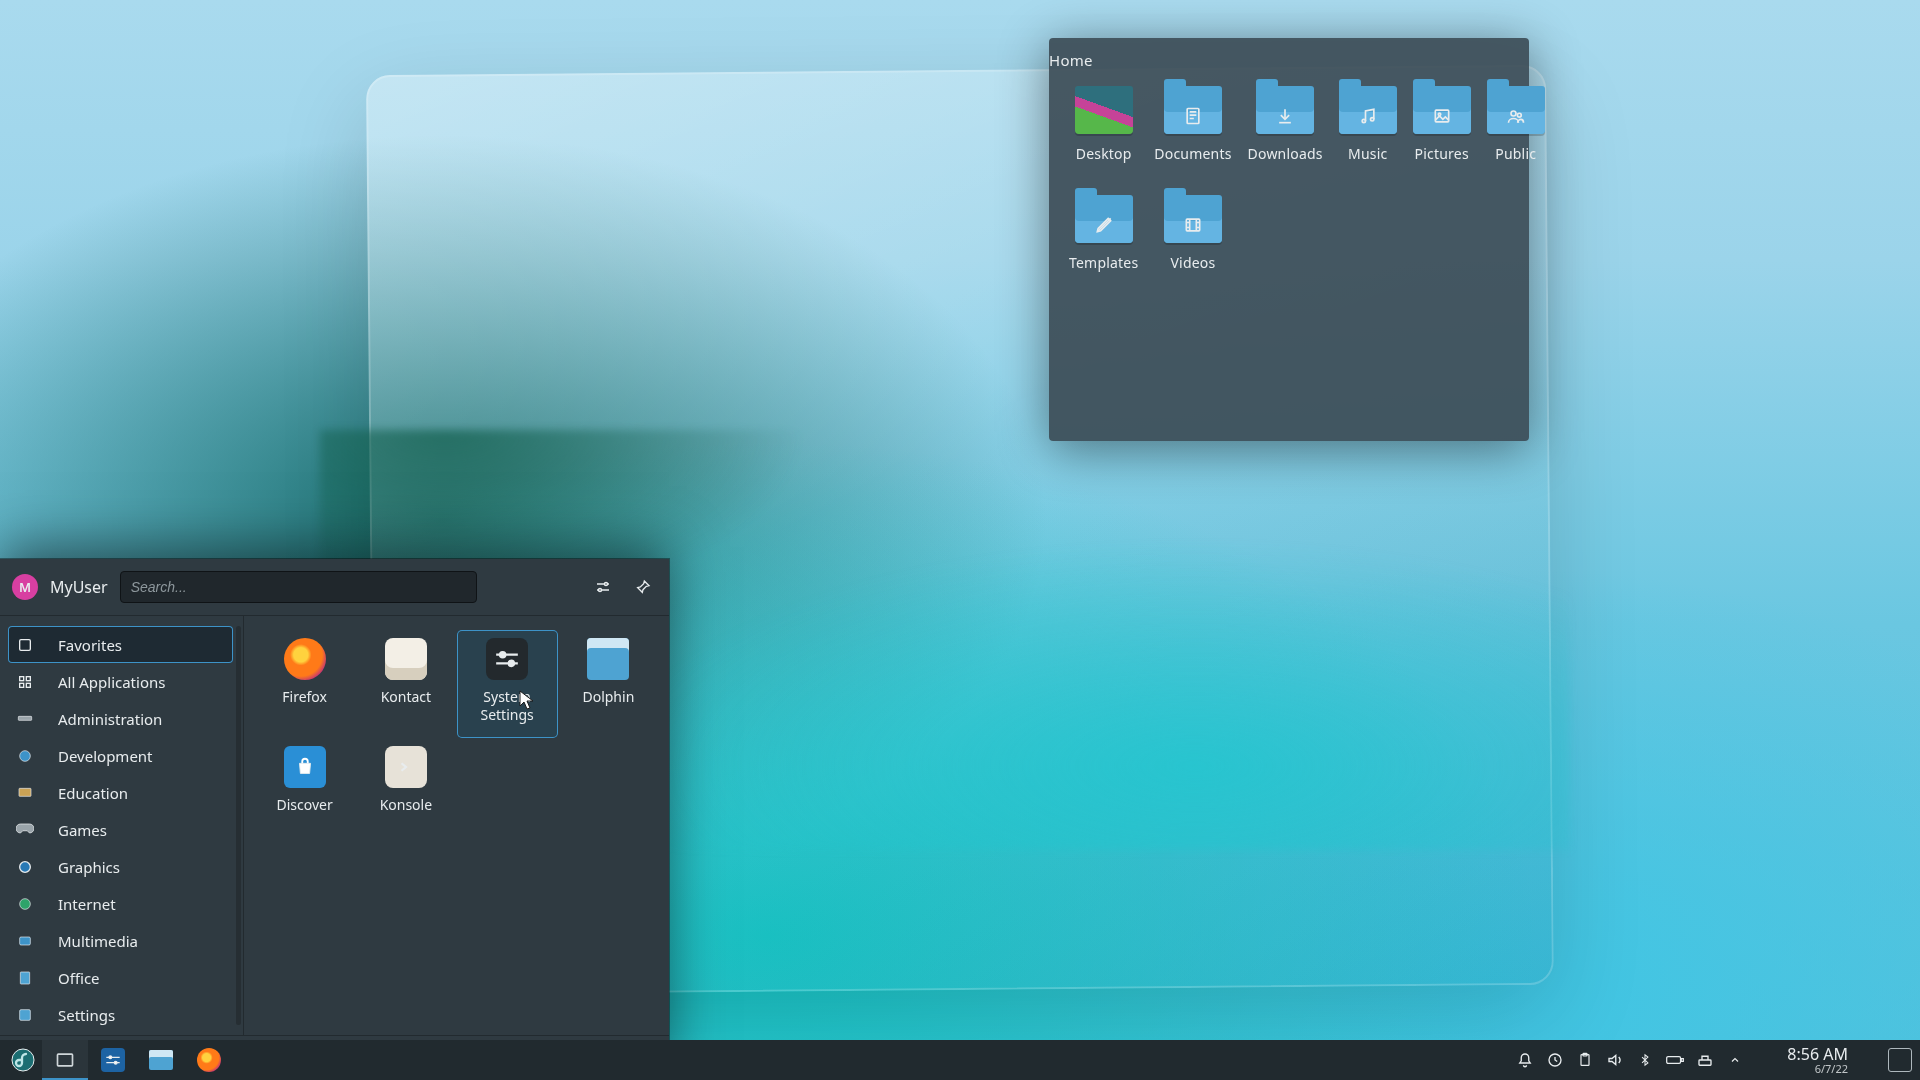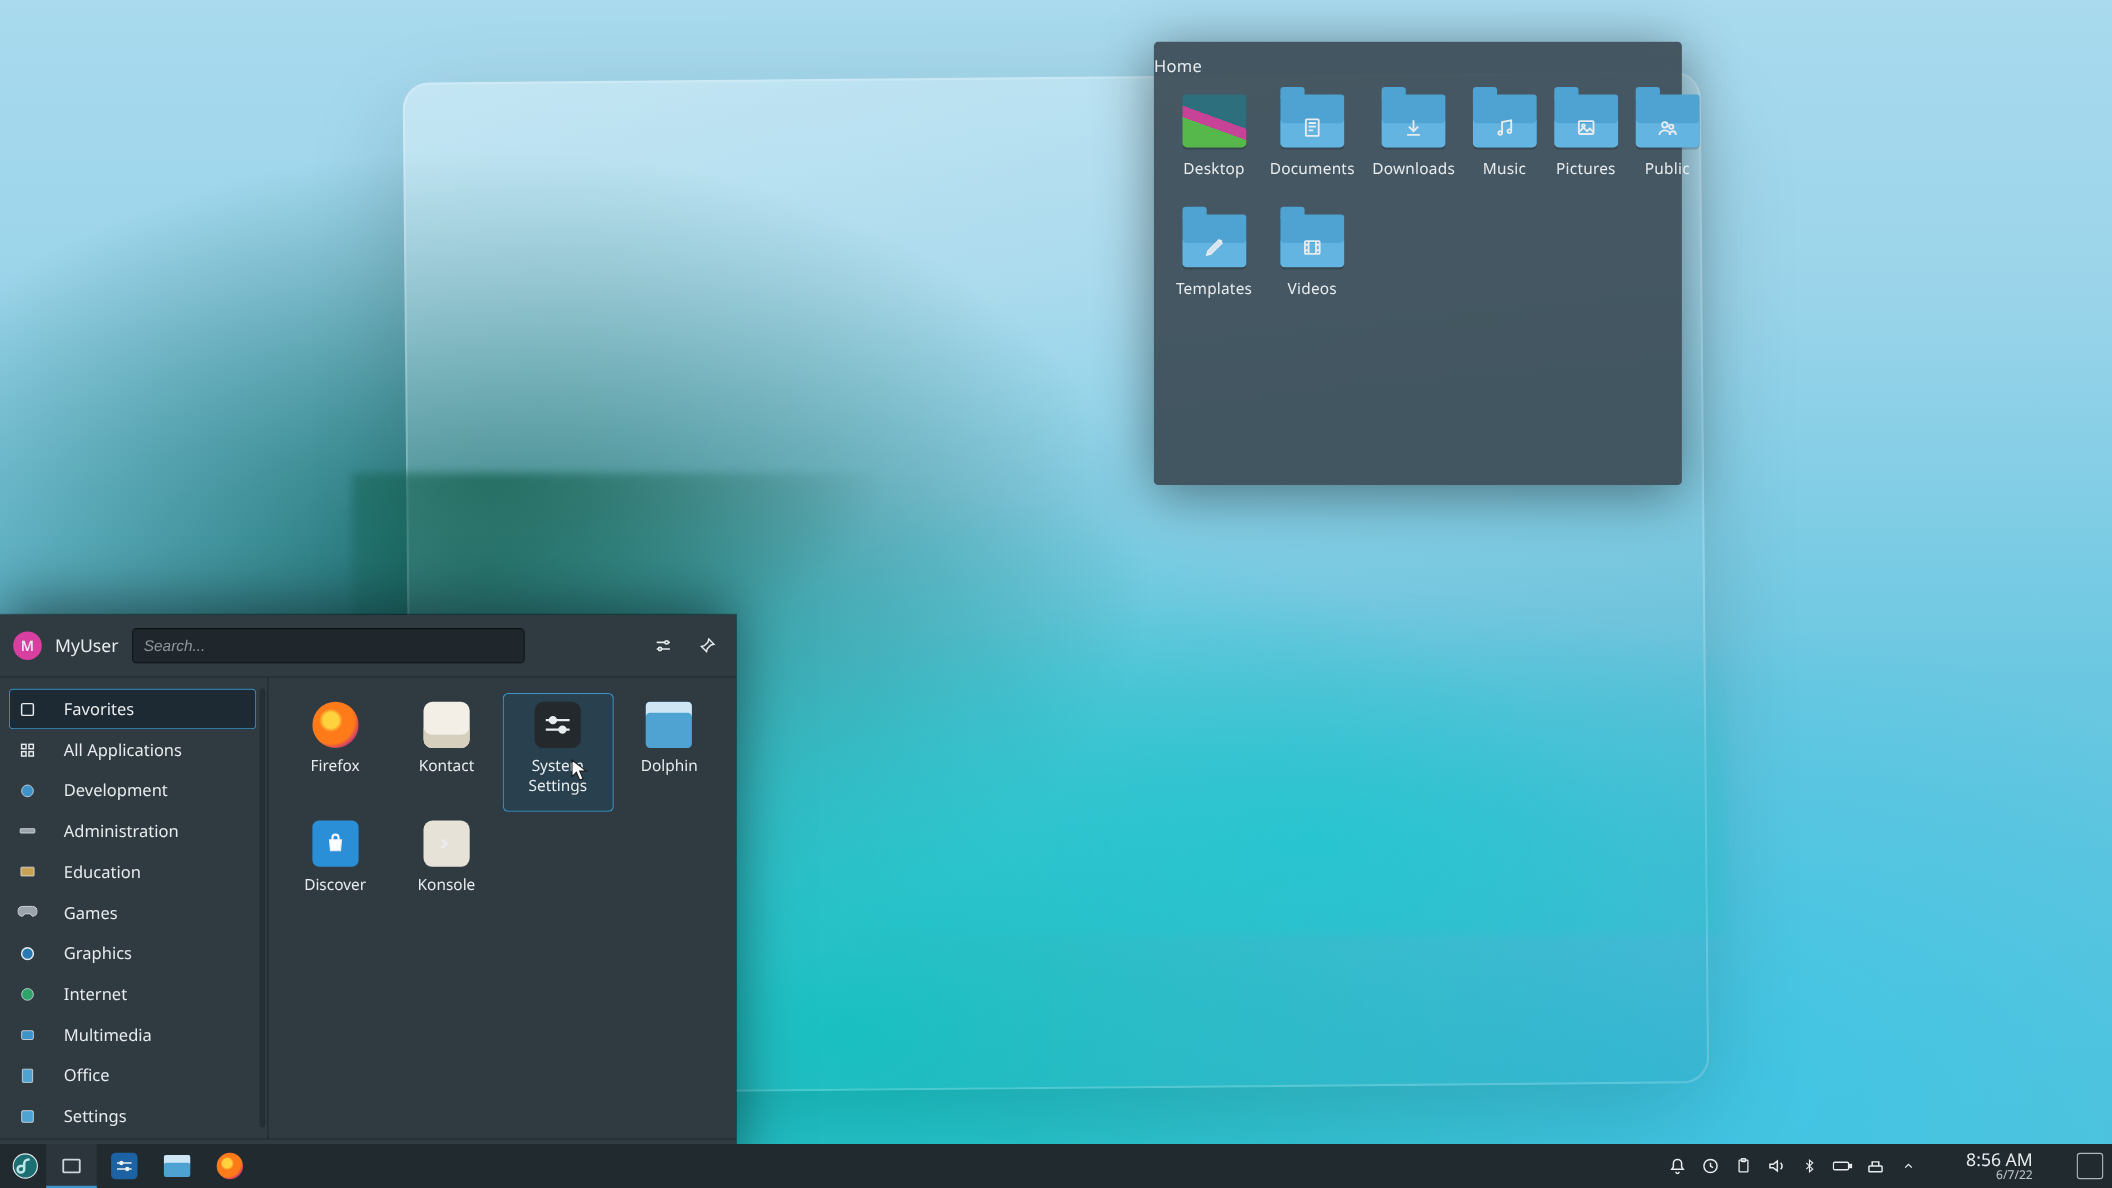--- a/index.html
+++ b/index.html
@@ -403,33 +403,33 @@
               <rect x="4" y="4" width="6" height="6"></rect>
               <rect x="14" y="4" width="6" height="6"></rect>
               <rect x="4" y="14" width="6" height="6"></rect>
               <rect x="14" y="14" width="6" height="6"></rect>
             </svg>
           </span>
         <span>All Applications</span>
       </div>
       <div class="cat">
         <span class="cic">
+            <svg width="16" height="16" viewBox="0 0 24 24" fill="#9aa4aa" stroke="none">
+              <rect x="2" y="8" width="20" height="6" rx="1"></rect>
+            </svg>
+          </span>
+        <span>Administration</span>
+      </div>
+      <div class="cat">
+        <span class="cic">
             <svg width="16" height="16" viewBox="0 0 24 24" fill="#3d93c8" stroke="none">
               <circle cx="12" cy="12" r="8"></circle>
             </svg>
           </span>
         <span>Development</span>
-      </div>
-      <div class="cat">
-        <span class="cic">
-            <svg width="16" height="16" viewBox="0 0 24 24" fill="#9aa4aa" stroke="none">
-              <rect x="2" y="8" width="20" height="6" rx="1"></rect>
-            </svg>
-          </span>
-        <span>Administration</span>
       </div>
       <div class="cat">
         <span class="cic">
             <svg width="16" height="16" viewBox="0 0 24 24" fill="#caa255" stroke="none">
               <rect x="3" y="5" width="18" height="12" rx="1"></rect>
             </svg>
           </span>
         <span>Education</span>
       </div>
       <div class="cat">

